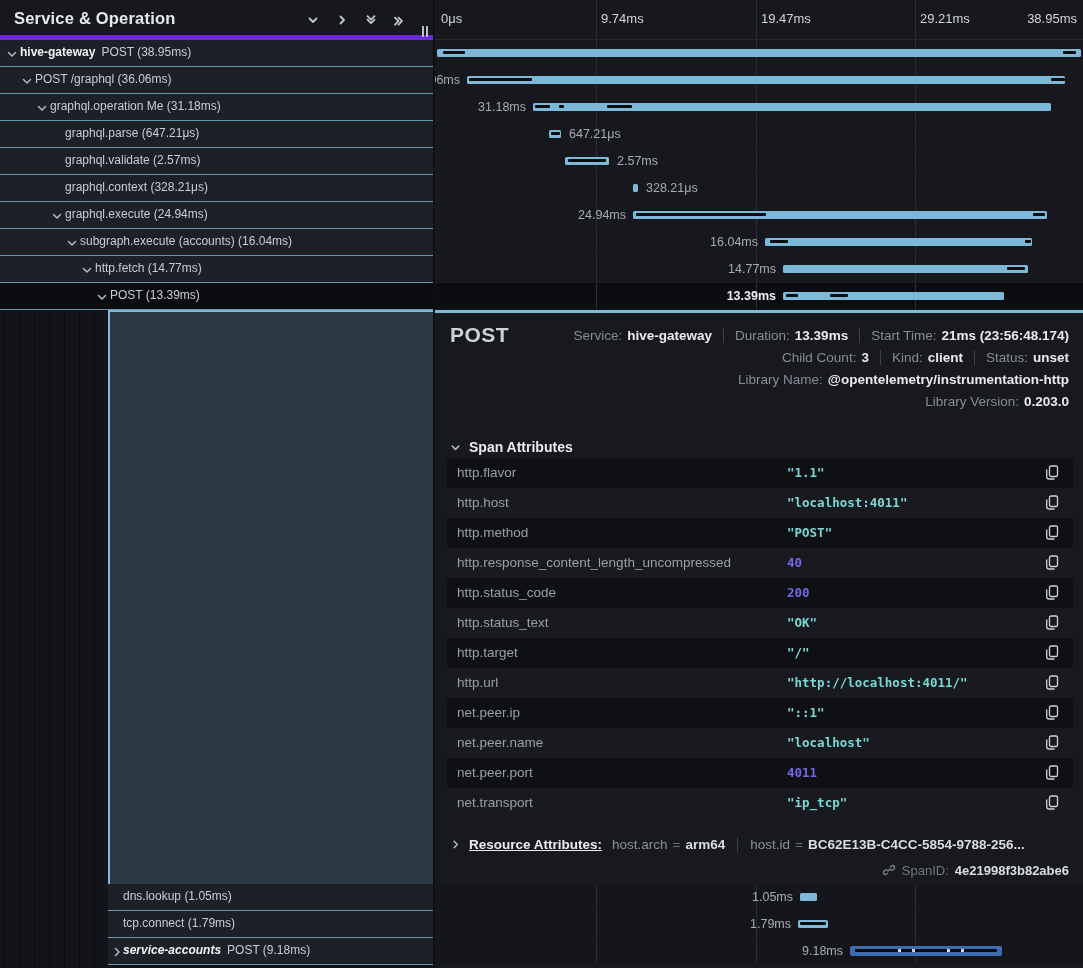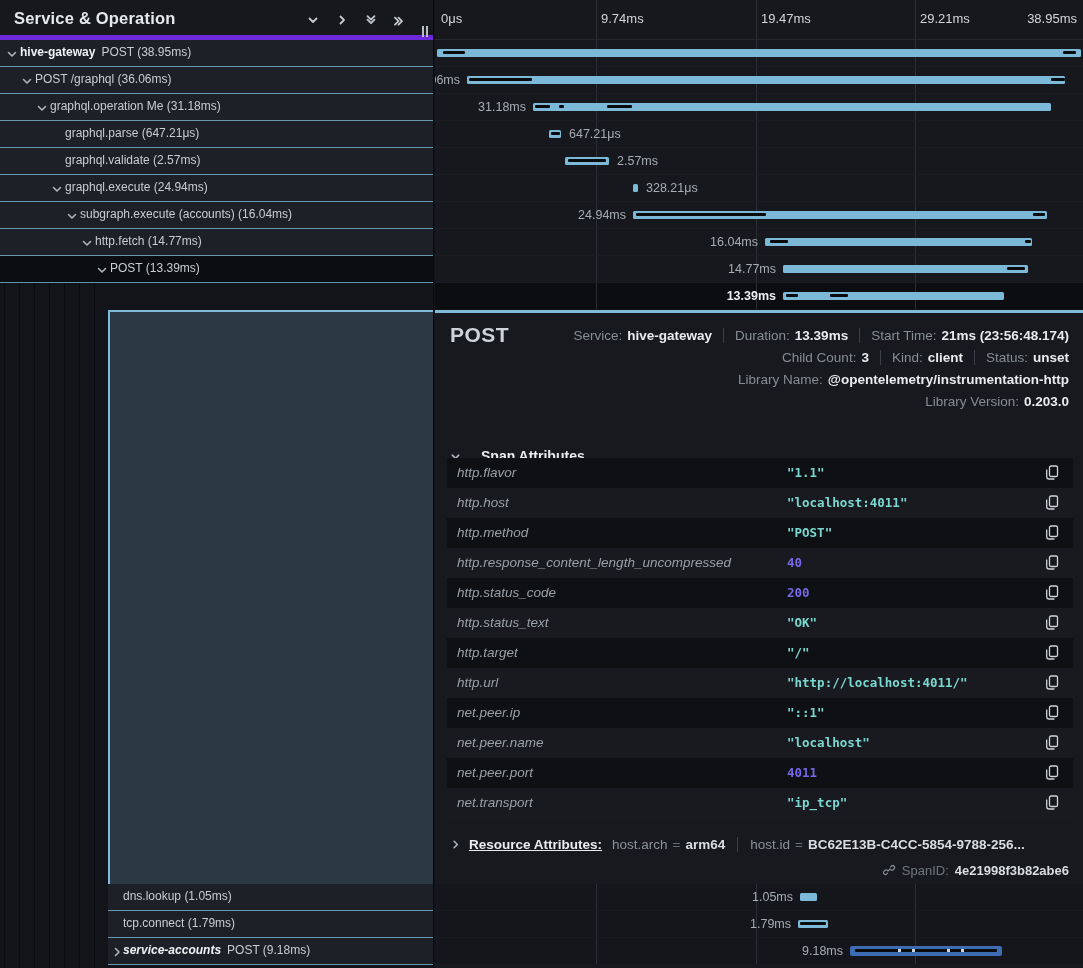--- a/index.html
+++ b/index.html
@@ -55,27 +55,27 @@
   .wf-bottom .w-row { background:#15161b; border-bottom:1px solid rgba(255,255,255,.02); }
 
   
   .detail { position:absolute; left:0; top:310px; width:648px; height:574px; background:#17191e; }
   .d-top-border { position:absolute; left:0; top:0; width:648px; height:3px; background:#7fbad9; }
   .d-title { position:absolute; left:15px; top:13px; font-size:21px; color:#ced3d9; font-weight:600; letter-spacing:.5px; }
   .d-meta { position:absolute; right:14px; display:flex; align-items:center; height:20px; font-size:13.5px; white-space:nowrap; }
   .d-meta .lbl { color:#878d95; margin-right:5px; }
   .d-meta .val { color:#e9ebee; font-weight:700; }
   .d-meta .sep { width:1px; height:15px; background:#3c4048; margin:0 11px; }
-  .d-sec-hdr { position:absolute; left:15px; top:138px; display:flex; align-items:center; gap:20px; font-size:14px; font-weight:700; color:#e9ebee; cursor:pointer; }
+  .d-sec-hdr { position:absolute; left:15px; top:129px; display:flex; align-items:center; gap:8px; font-size:14px; font-weight:700; color:#e9ebee; cursor:pointer; }
   .d-sec-hdr svg, .d-res svg.ar { stroke:#aeb4bb; fill:none; stroke-width:1.7; stroke-linecap:round; stroke-linejoin:round; }
   .d-table { position:absolute; left:12px; top:148px; width:626px; }
   .a-row { position:relative; height:30px; font-size:13.5px; }
   .a-row.odd { background:#0e1013; }
   .a-row.even { background:#181a1f; }
-  .a-key { position:absolute; left:10px; top:0; line-height:30px; color:#9aa0a7;font-style:italic; }
+  .a-key { position:absolute; left:10px; top:0; line-height:30px; color:#9aa0a7; }
   .a-val { position:absolute; left:340px; top:0; line-height:30px; font-family:"DejaVu Sans Mono",monospace; font-size:12.5px; font-weight:700; }
   .a-val.string { color:#79d8d2; }
   .a-val.number { color:#7668e8; }
   .a-copy { position:absolute; left:598px; top:7px; width:16px; height:16px; cursor:pointer; }
   .a-copy svg { stroke:#d0d4d9; fill:none; stroke-width:1.3; stroke-linejoin:round; }
   .d-res { position:absolute; left:15px; top:527px; display:flex; align-items:center; font-size:13.5px; white-space:nowrap; }
   .d-res .ttl { font-weight:700; color:#e9ebee; margin:0 10px 0 8px;text-decoration:underline; }
   .d-res .k { color:#8b9199; }
   .d-res .eq { color:#6a7078; margin:0 5px; }
   .d-res .v { color:#dadde1; font-weight:700; }
@@ -150,20 +150,23 @@
             </svg></div>
           <div class="t-label" style="left: 50px;">graphql.operation Me (31.18ms)</div>
         </div>
         <div class="t-row">
           <div class="t-label" style="left: 65px;">graphql.parse (647.21μs)</div>
         </div>
         <div class="t-row">
           <div class="t-label" style="left: 65px;">graphql.validate (2.57ms)</div>
         </div>
         <div class="t-row">
+          <div class="t-label" style="left: 65px;">graphql.context (328.21μs)</div>
+        </div>
+        <div class="t-row">
           <div class="t-arrow" style="left: 51px;"><svg width="12" height="12" viewBox="0 0 12 12">
               <path d="M2.5 4.5 L6 8 L9.5 4.5"></path>
             </svg></div>
           <div class="t-label" style="left: 65px;">graphql.execute (24.94ms)</div>
         </div>
         <div class="t-row">
           <div class="t-arrow" style="left: 66px;"><svg width="12" height="12" viewBox="0 0 12 12">
               <path d="M2.5 4.5 L6 8 L9.5 4.5"></path>
             </svg></div>
           <div class="t-label" style="left: 80px;">subgraph.execute (accounts) (16.04ms)</div>

